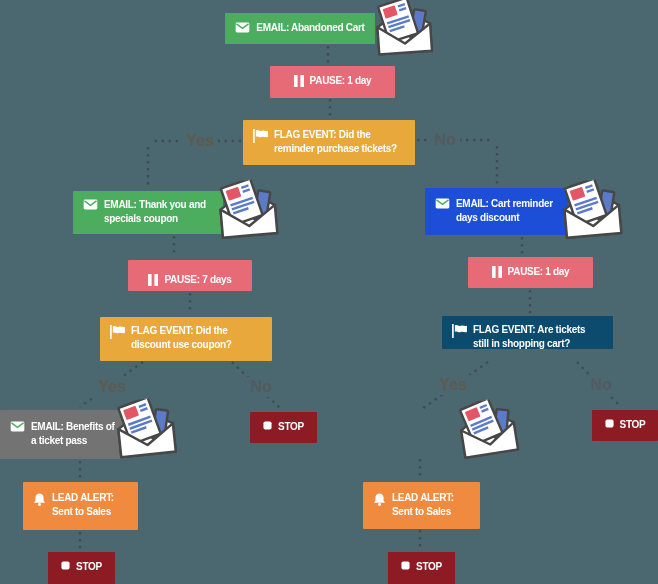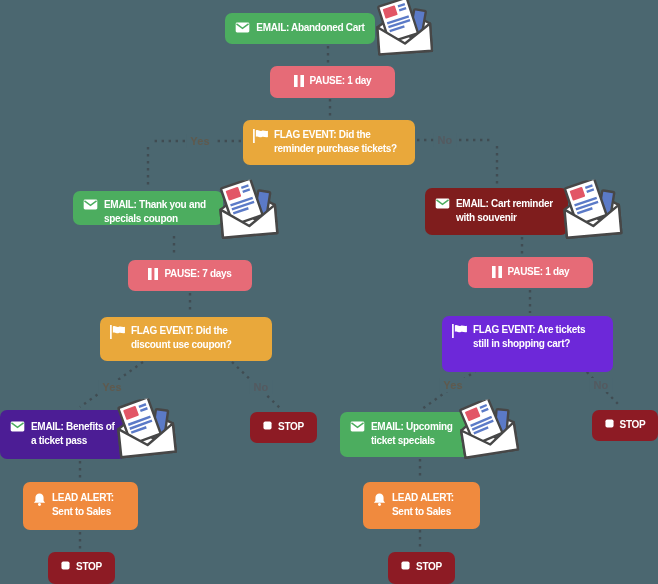--- a/index.html
+++ b/index.html
@@ -4,34 +4,34 @@
 <style>
   html,body{margin:0;padding:0;background:#4B6770;}
   .stage{
     position:relative;width:658px;height:584px;overflow:hidden;
     font-family:"Liberation Sans",sans-serif;
   }
   .wires{position:absolute;left:0;top:0;z-index:0;}
   .node{
     position:absolute;display:flex;align-items:flex-start;gap:6px;
     box-sizing:border-box;padding:0 4px 0 10px;color:#fff;z-index:1;
-    border-radius:7px;overflow:hidden;cursor:pointer;
+    border-radius:1px;overflow:hidden;cursor:pointer;
   }
   .node.single{justify-content:center;padding:0 4px;}
   .node .ic{flex:0 0 auto;display:block;margin-top:1px;}
   .ic-envelope{width:15px;height:11px;margin-top:2px;}
   .ic-pause{width:10px;height:12px;}
   .ic-flag{width:15px;height:14px;}
   .ic-bell{width:13px;height:15px;margin-top:0;}
   .ic-stop{width:9px;height:9px;margin-top:3px;}
   .txt{font-weight:bold;font-size:10px;line-height:14px;letter-spacing:-0.3px;}
   .txt div{white-space:nowrap;}
   .branch{
     position:absolute;transform:translate(-50%,-50%);z-index:3;
-    font-weight:bold;font-size:11px;letter-spacing:0.2px;
+    font-weight:bold;font-size:16px;letter-spacing:0.2px;
     padding:1px 4px;background:#4B6770;
   }
   .env-art{position:absolute;z-index:2;overflow:visible;}
   .defs{position:absolute;width:0;height:0;}
 </style>
 </head>
 <body style="background: rgb(75, 103, 112);">
 
 <svg class="defs" aria-hidden="true">
   <defs>
@@ -112,47 +112,47 @@
     </div>
     <div class="node" style="left: 243px; top: 120px; width: 172px; height: 45px; background: rgb(233, 168, 59); padding-top: 7.5px;">
       <svg class="ic ic-flag" viewBox="0 0 16 15">
         <use href="#sym-flag"></use>
       </svg>
       <div class="txt">
         <div>FLAG EVENT: Did the</div>
         <div>reminder purchase tickets?</div>
       </div>
     </div>
-    <div class="node" style="left: 73px; top: 191px; width: 150px; height: 34px; background: rgb(76, 173, 95); padding-top: 6.5px;">
+    <div class="node" style="left: 73px; top: 191px; width: 150px; height: 43px; background: rgb(76, 173, 95); padding-top: 6.5px;">
       <svg class="ic ic-envelope" viewBox="0 0 16 12">
         <use href="#sym-envelope"></use>
       </svg>
       <div class="txt">
         <div>EMAIL: Thank you and</div>
         <div>specials coupon</div>
       </div>
     </div>
-    <div class="node single" style="left: 128px; top: 260px; width: 124px; height: 31px; background: rgb(230, 107, 119); padding-top: 7px;">
+    <div class="node single" style="left: 128px; top: 260px; width: 124px; height: 31px; background: rgb(230, 107, 119); padding-top: 13px;">
       <svg class="ic ic-pause" viewBox="0 0 10 12">
         <use href="#sym-pause"></use>
       </svg>
       <div class="txt">
         <div>PAUSE: 7 days</div>
       </div>
     </div>
     <div class="node" style="left: 100px; top: 317px; width: 172px; height: 44px; background: rgb(233, 168, 59); padding-top: 7px;">
       <svg class="ic ic-flag" viewBox="0 0 16 15">
         <use href="#sym-flag"></use>
       </svg>
       <div class="txt">
         <div>FLAG EVENT: Did the</div>
         <div>discount use coupon?</div>
       </div>
     </div>
-    <div class="node" style="left: 0px; top: 410px; width: 126px; height: 49px; background: #4c1d95; padding-top: 9.5px;">
+    <div class="node" style="left: 0px; top: 410px; width: 126px; height: 49px; background: #737373; padding-top: 9.5px;">
       <svg class="ic ic-envelope" viewBox="0 0 16 12">
         <use href="#sym-envelope"></use>
       </svg>
       <div class="txt">
         <div>EMAIL: Benefits of</div>
         <div>a ticket pass</div>
       </div>
     </div>
     <div class="node" style="left: 23px; top: 482px; width: 115px; height: 48px; background: rgb(240, 138, 62); padding-top: 9px;">
       <svg class="ic ic-bell" viewBox="0 0 14 15">
@@ -172,53 +172,44 @@
       </div>
     </div>
     <div class="node single" style="left: 250px; top: 412px; width: 67px; height: 31px; background: rgb(141, 27, 36); padding-top: 7.5px;">
       <svg class="ic ic-stop" viewBox="0 0 10 10">
         <use href="#sym-stop"></use>
       </svg>
       <div class="txt">
         <div>STOP</div>
       </div>
     </div>
-    <div class="node" style="left: 425px; top: 188px; width: 143px; height: 47px; background: #7f1d1d; padding-top: 8.5px;">
+    <div class="node" style="left: 425px; top: 188px; width: 143px; height: 47px; background: #1d4ed8; padding-top: 8.5px;">
       <svg class="ic ic-envelope" viewBox="0 0 16 12">
         <use href="#sym-envelope"></use>
       </svg>
       <div class="txt">
         <div>EMAIL: Cart reminder</div>
-        <div>with souvenir</div>
+        <div>days discount</div>
       </div>
     </div>
     <div class="node single" style="left: 468px; top: 257px; width: 125px; height: 31px; background: rgb(230, 107, 119); padding-top: 7.5px;">
       <svg class="ic ic-pause" viewBox="0 0 10 12">
         <use href="#sym-pause"></use>
       </svg>
       <div class="txt">
         <div>PAUSE: 1 day</div>
       </div>
     </div>
-    <div class="node" style="left: 442px; top: 316px; width: 171px; height: 56px; background: #6d28d9; padding-top: 7px;">
+    <div class="node" style="left: 442px; top: 316px; width: 171px; height: 33px; background: #0c4a6e; padding-top: 7px;">
       <svg class="ic ic-flag" viewBox="0 0 16 15">
         <use href="#sym-flag"></use>
       </svg>
       <div class="txt">
         <div>FLAG EVENT: Are tickets</div>
         <div>still in shopping cart?</div>
-      </div>
-    </div>
-    <div class="node" style="left: 340px; top: 412px; width: 132px; height: 45px; background: rgb(76, 173, 95); padding-top: 7.5px;">
-      <svg class="ic ic-envelope" viewBox="0 0 16 12">
-        <use href="#sym-envelope"></use>
-      </svg>
-      <div class="txt">
-        <div>EMAIL: Upcoming</div>
-        <div>ticket specials</div>
       </div>
     </div>
     <div class="node" style="left: 363px; top: 482px; width: 117px; height: 47px; background: rgb(240, 138, 62); padding-top: 8.5px;">
       <svg class="ic ic-bell" viewBox="0 0 14 15">
         <use href="#sym-bell"></use>
       </svg>
       <div class="txt">
         <div>LEAD ALERT:</div>
         <div>Sent to Sales</div>
       </div>

